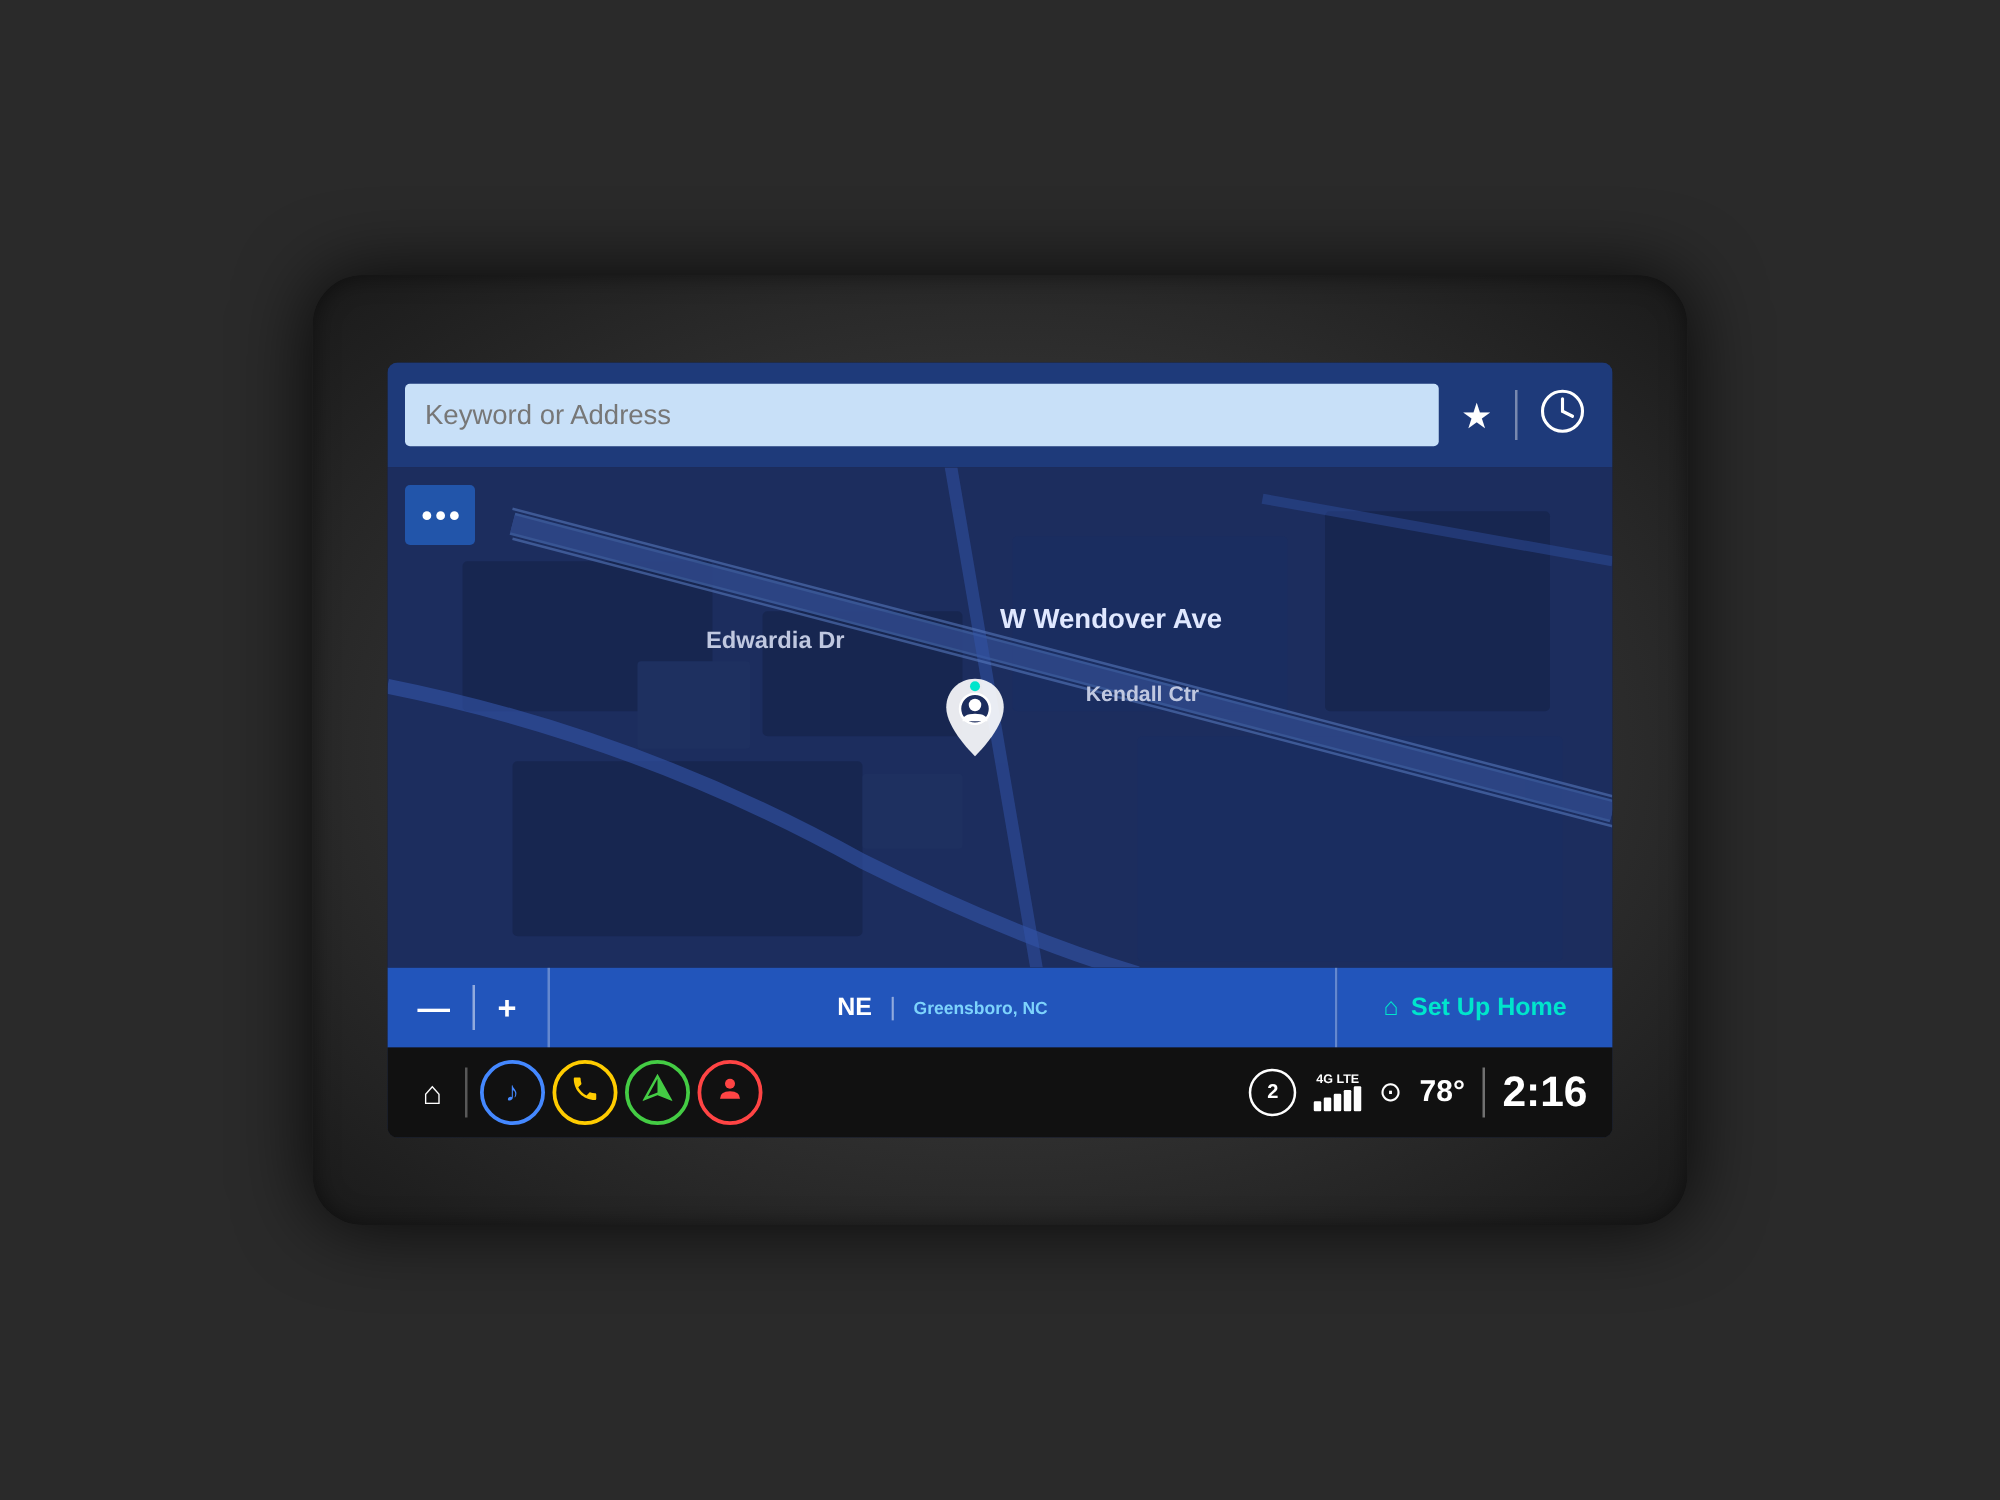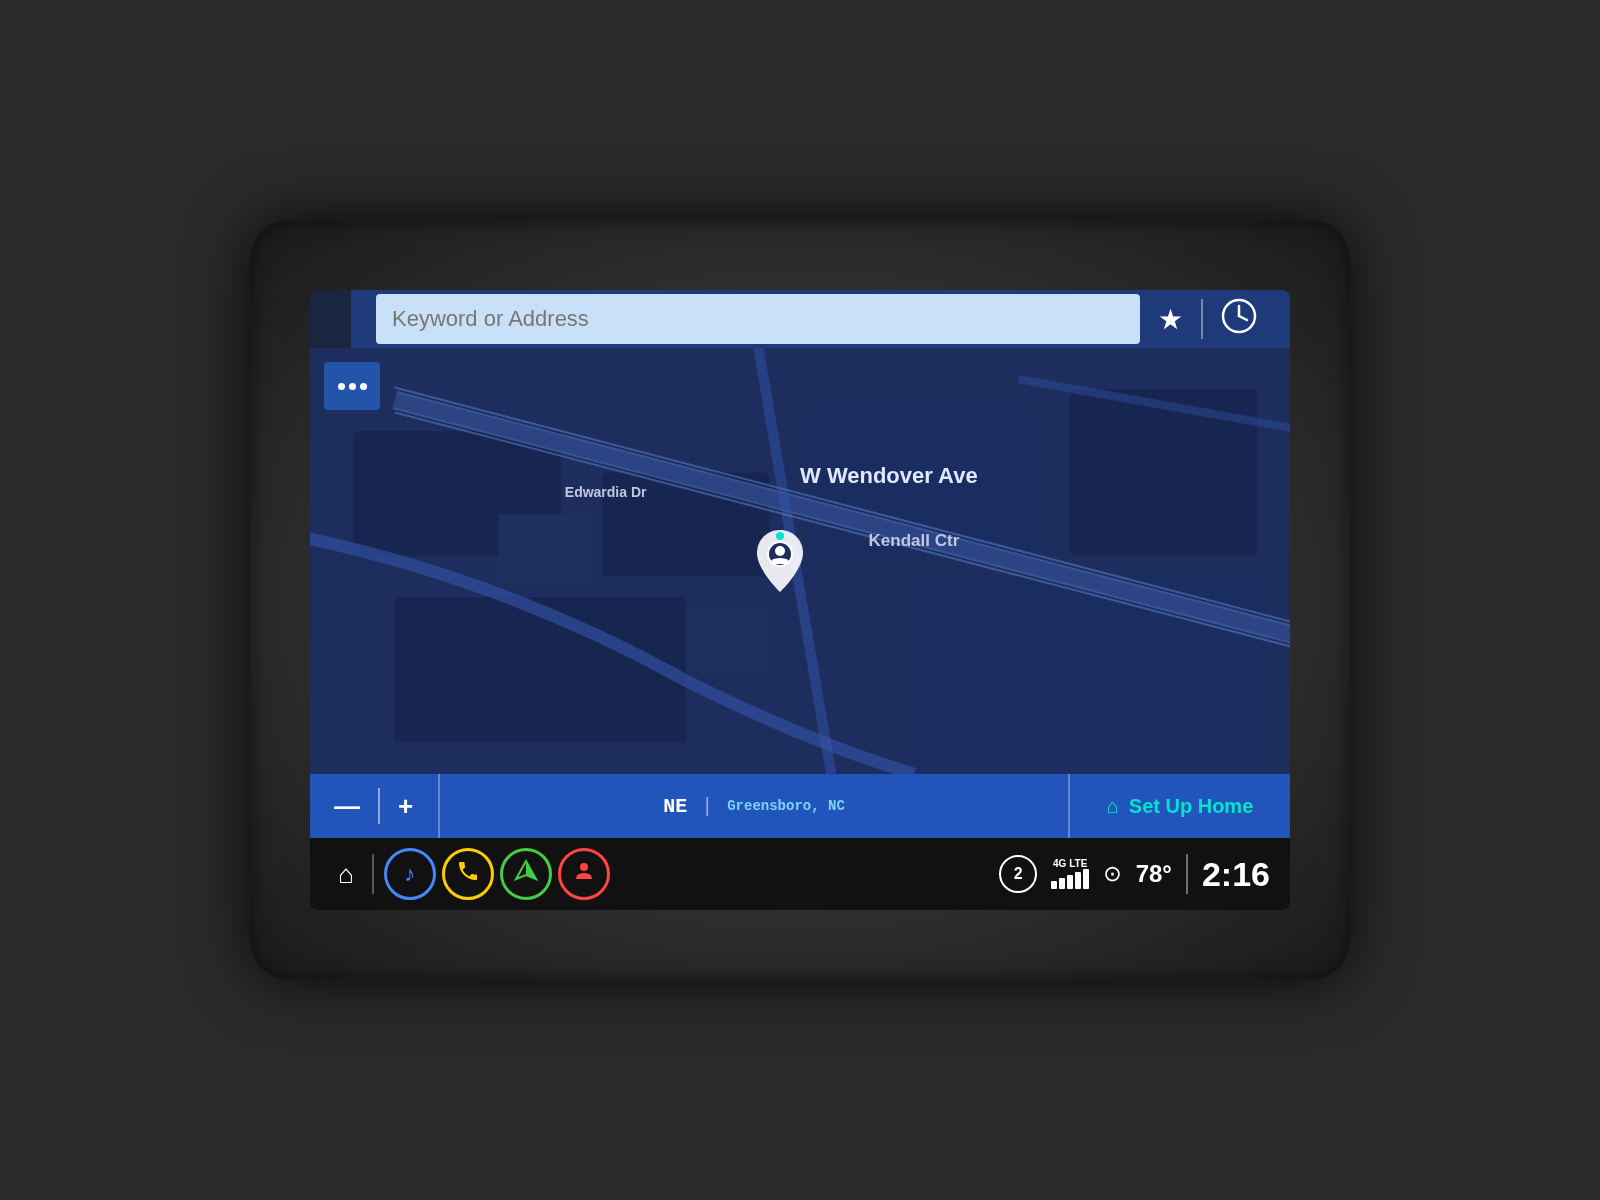--- a/index.html
+++ b/index.html
@@ -34,27 +34,26 @@
       border-radius: 8px;
       overflow: hidden;
       display: flex;
       flex-direction: column;
       position: relative;
     }
 
     
     .search-bar-area {
       background: #1e3a7a;
-      padding: 10px 25px;
+      padding: 10px 14px;
       display: flex;
       align-items: center;
       gap: 10px;
       flex-shrink: 0;
-      height: 58px;
-      margin-left: 41px;
+      height: 84px;
     }
 
     .search-input {
       flex: 1;
       background: #c8e0f8;
       border: none;
       border-radius: 4px;
       height: 50px;
       padding: 0 16px;
       font-size: 22px;
@@ -185,21 +184,20 @@
     }
 
     .location-info {
       flex: 1;
       display: flex;
       align-items: center;
       justify-content: center;
       gap: 14px;
       background: #2255bb;
       border-right: 2px solid rgba(255,255,255,0.3);
-      font-family: Liberation Mono, monospace;
     }
 
     .direction-badge {
       color: white;
       font-size: 20px;
       font-weight: bold;
     }
 
     .loc-divider {
       color: rgba(255,255,255,0.5);
@@ -405,21 +403,21 @@
         <rect x="380" y="250" width="80" height="60" fill="#1e3060" rx="3"></rect>
         <rect x="200" y="160" width="90" height="70" fill="#1e3060" rx="3"></rect>
       </svg>
 
       <button class="menu-btn">
         <div class="menu-dot"></div>
         <div class="menu-dot"></div>
         <div class="menu-dot"></div>
       </button>
 
-      <div class="street-label" style="top:32%; left:26%; font-size:14px;">Edwardia Dr</div>
+      <div class="street-label" style="top:32%; left:26%; font-size:19px;">Edwardia Dr</div>
       <div class="street-label" style="top:27%; left:50%; font-size:22px; color:#e0e8ff;">W Wendover Ave</div>
       <div class="street-label" style="top:43%; left:57%; font-size:17px;text-align:right;">Kendall Ctr</div>
 
       <div class="location-pin">
         <svg width="54" height="70" viewBox="0 0 54 70">
 
           <path d="M27 4 C14 4 4 14 4 27 C4 44 27 66 27 66 C27 66 50 44 50 27 C50 14 40 4 27 4 Z" fill="white" opacity="0.9"></path>
 
           <circle cx="27" cy="28" r="12" fill="#1c2d5e" stroke="white" stroke-width="2"></circle>
 

